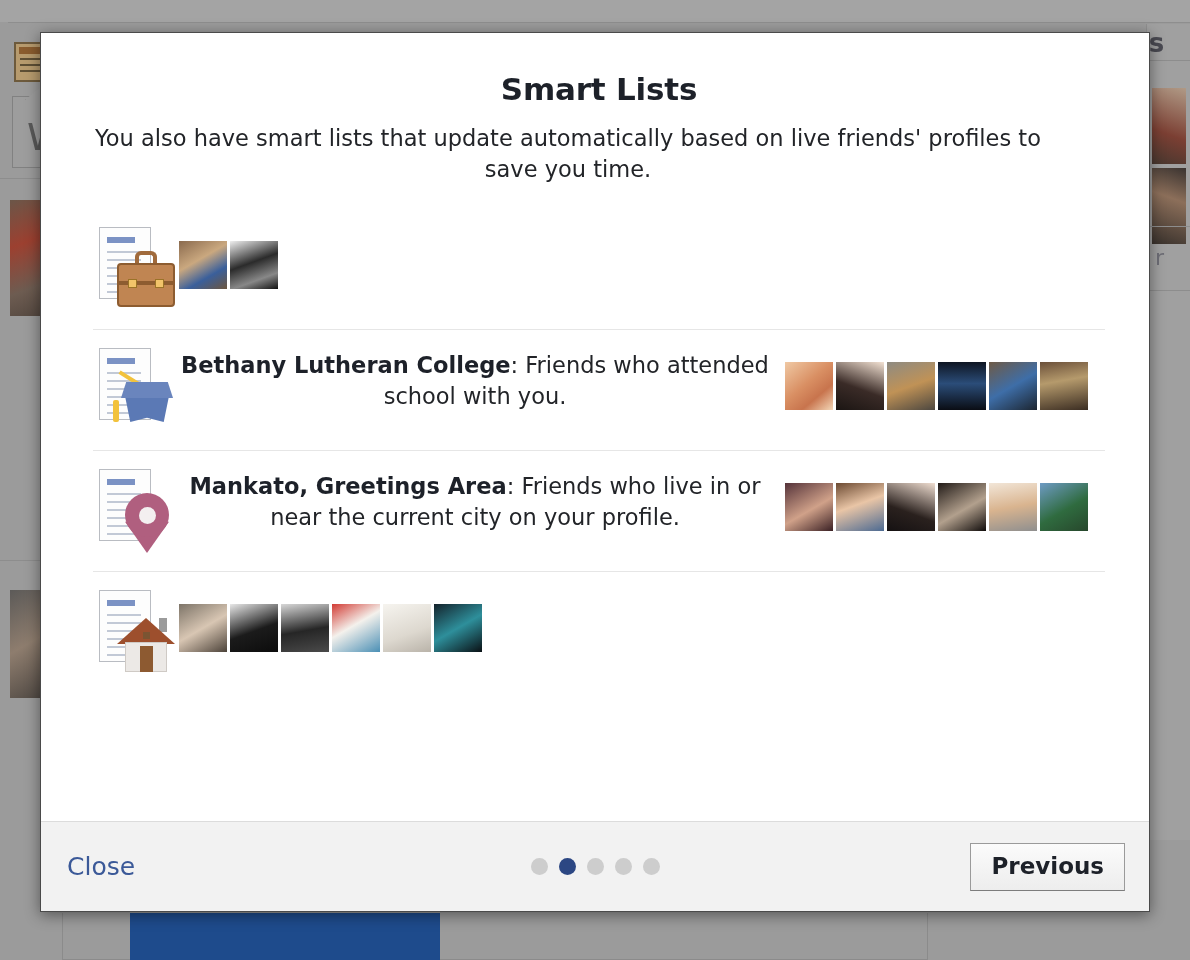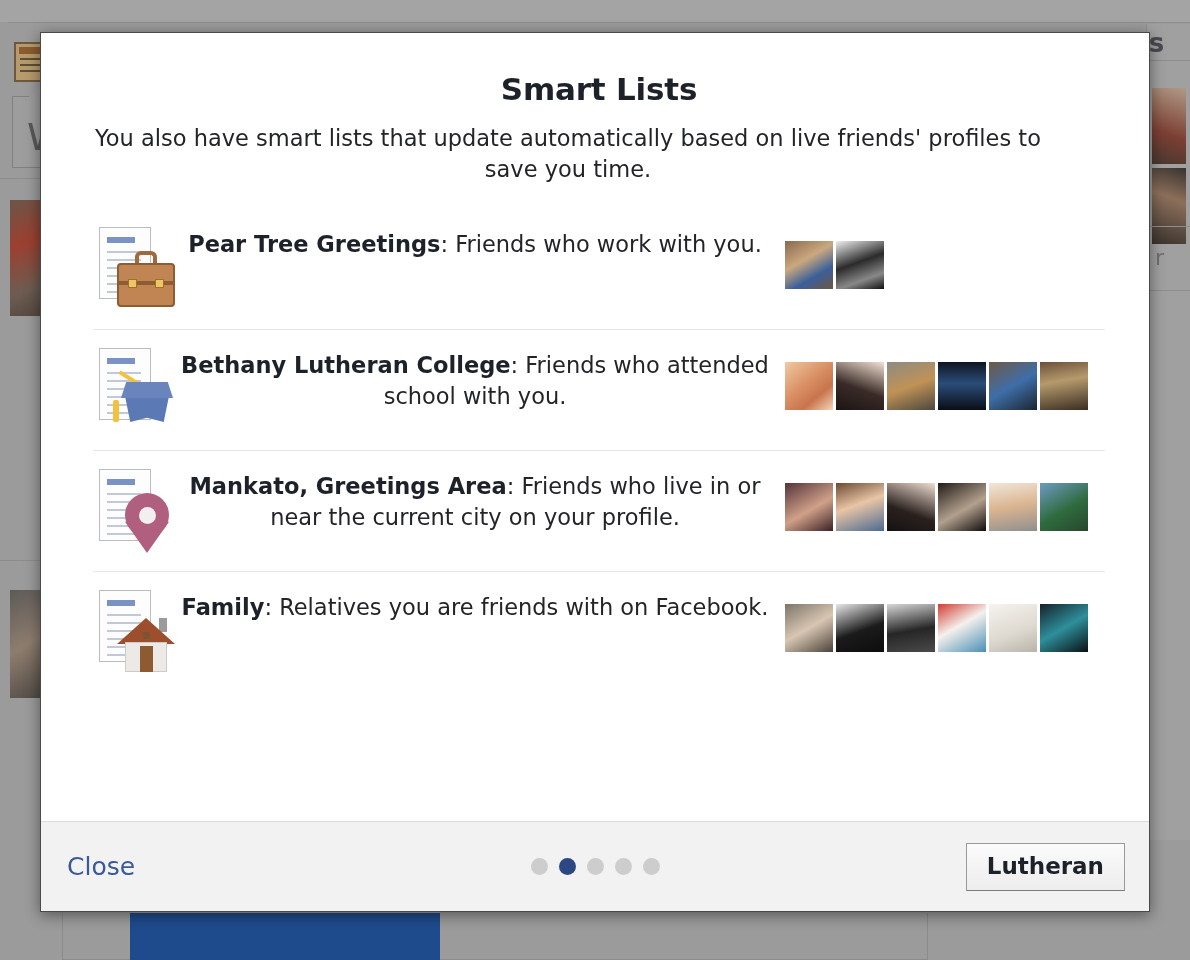--- a/index.html
+++ b/index.html
@@ -191,21 +191,20 @@
               <div class="ln"></div>
             </div>
             <div class="glyph g-brief">
               <div class="handle"></div>
               <div class="body"></div>
               <div class="strap"></div>
               <div class="lock l"></div>
               <div class="lock r"></div>
             </div>
           </div>
-          <div class="row-text"><b>Pear Tree Greetings</b><span>: </span><span>Friends who work with you.</span></div>
           <div class="row-thumbs">
             <div class="thumb" style="background: linear-gradient(150deg, rgb(138, 106, 78), rgb(202, 168, 127) 40%, rgb(58, 95, 155) 70%, rgb(109, 86, 63));"></div>
             <div class="thumb" style="background: linear-gradient(160deg, rgb(239, 239, 239), rgb(43, 43, 43) 45%, rgb(136, 136, 136) 75%, rgb(17, 17, 17));"></div>
           </div>
         </div>
         <div class="row">
           <div class="row-icon">
             <div class="doc">
               <div class="bar"></div>
               <div class="ln"></div>
@@ -273,21 +272,20 @@
               <div class="ln"></div>
             </div>
             <div class="glyph g-house">
               <div class="chim"></div>
               <div class="roof"></div>
               <div class="walls"></div>
               <div class="win"></div>
               <div class="door"></div>
             </div>
           </div>
-          <div class="row-text"><b>Family</b><span>: </span><span>Relatives you are friends with on Facebook.</span></div>
           <div class="row-thumbs">
             <div class="thumb" style="background: linear-gradient(150deg, rgb(125, 116, 104), rgb(216, 198, 179) 50%, rgb(76, 66, 57));"></div>
             <div class="thumb" style="background: linear-gradient(160deg, rgb(232, 232, 232), rgb(27, 27, 27) 55%, rgb(12, 12, 12));"></div>
             <div class="thumb" style="background: linear-gradient(170deg, rgb(215, 215, 215), rgb(38, 38, 38) 55%, rgb(74, 74, 74));"></div>
             <div class="thumb" style="background: linear-gradient(150deg, rgb(210, 59, 52), rgb(244, 241, 236) 45%, rgb(74, 143, 181));"></div>
             <div class="thumb" style="background: linear-gradient(160deg, rgb(246, 244, 239), rgb(221, 216, 207) 60%, rgb(185, 179, 169));"></div>
             <div class="thumb" style="background: linear-gradient(150deg, rgb(20, 34, 43), rgb(46, 143, 155) 50%, rgb(10, 16, 20));"></div>
           </div>
         </div>
       </div>
@@ -296,17 +294,17 @@
   <div class="modal-footer">
     <div class="close-link" style="color: rgb(59, 89, 152);">Close</div>
     <div class="dots" id="dots">
         <div class="dot"></div>
         <div class="dot active" style="background: rgb(44, 71, 131);"></div>
         <div class="dot"></div>
         <div class="dot"></div>
         <div class="dot"></div>
       </div>
     <div class="footer-right">
-      <div class="btn btn-prev">Lutheran</div>
+      <div class="btn btn-prev">Previous</div>
     </div>
   </div>
 
 </div>
 
 </body></html>

